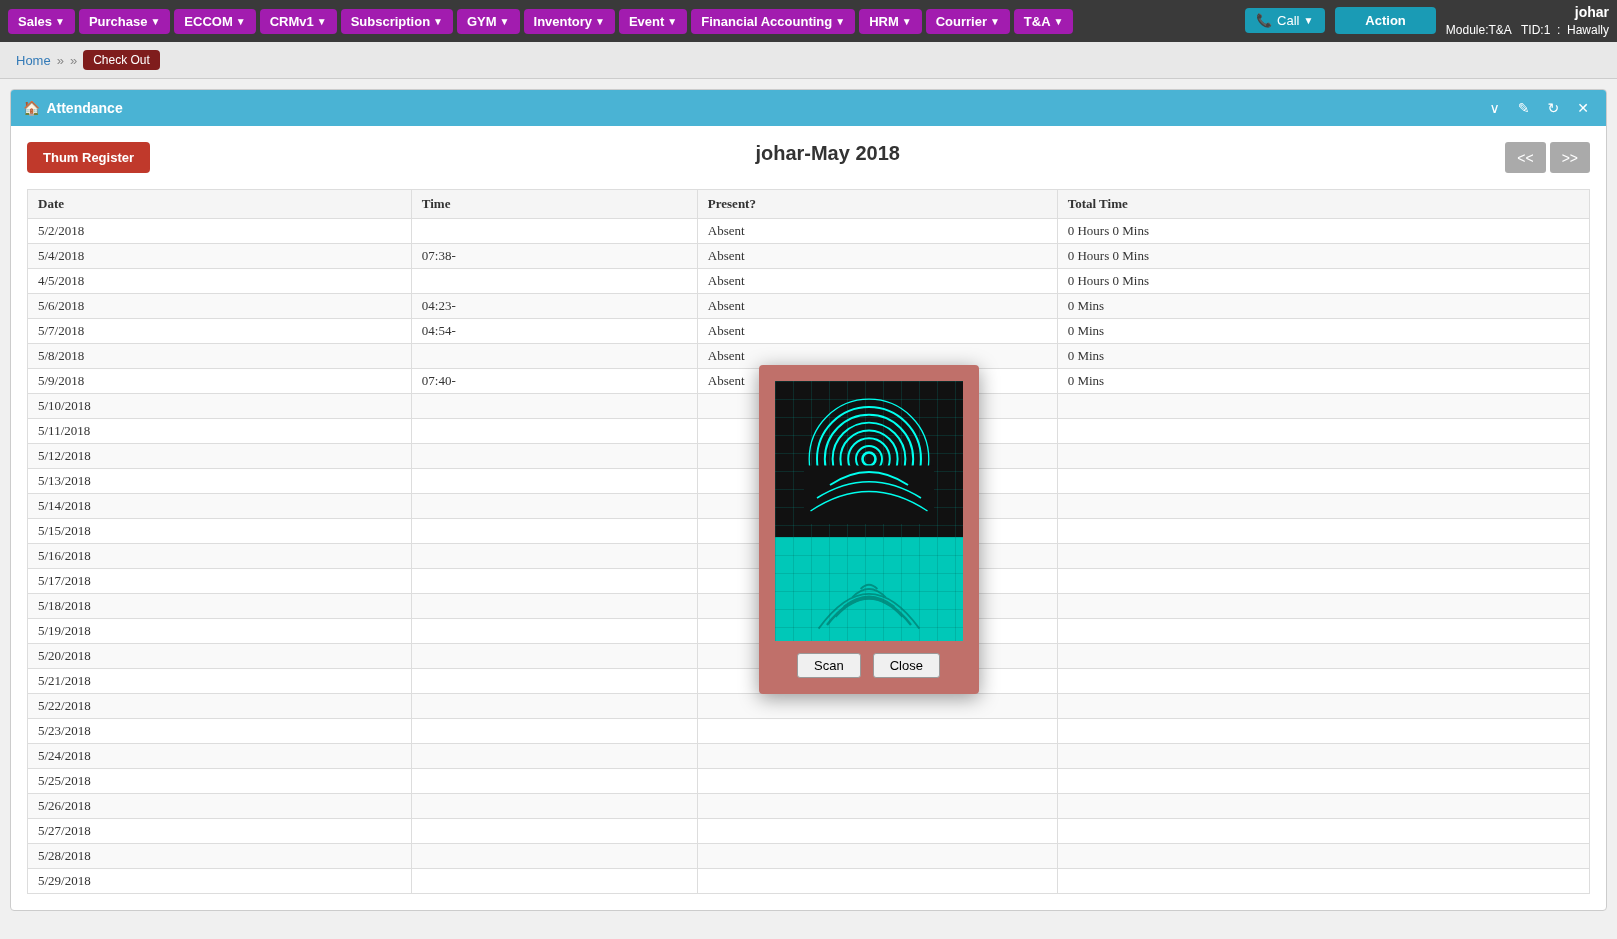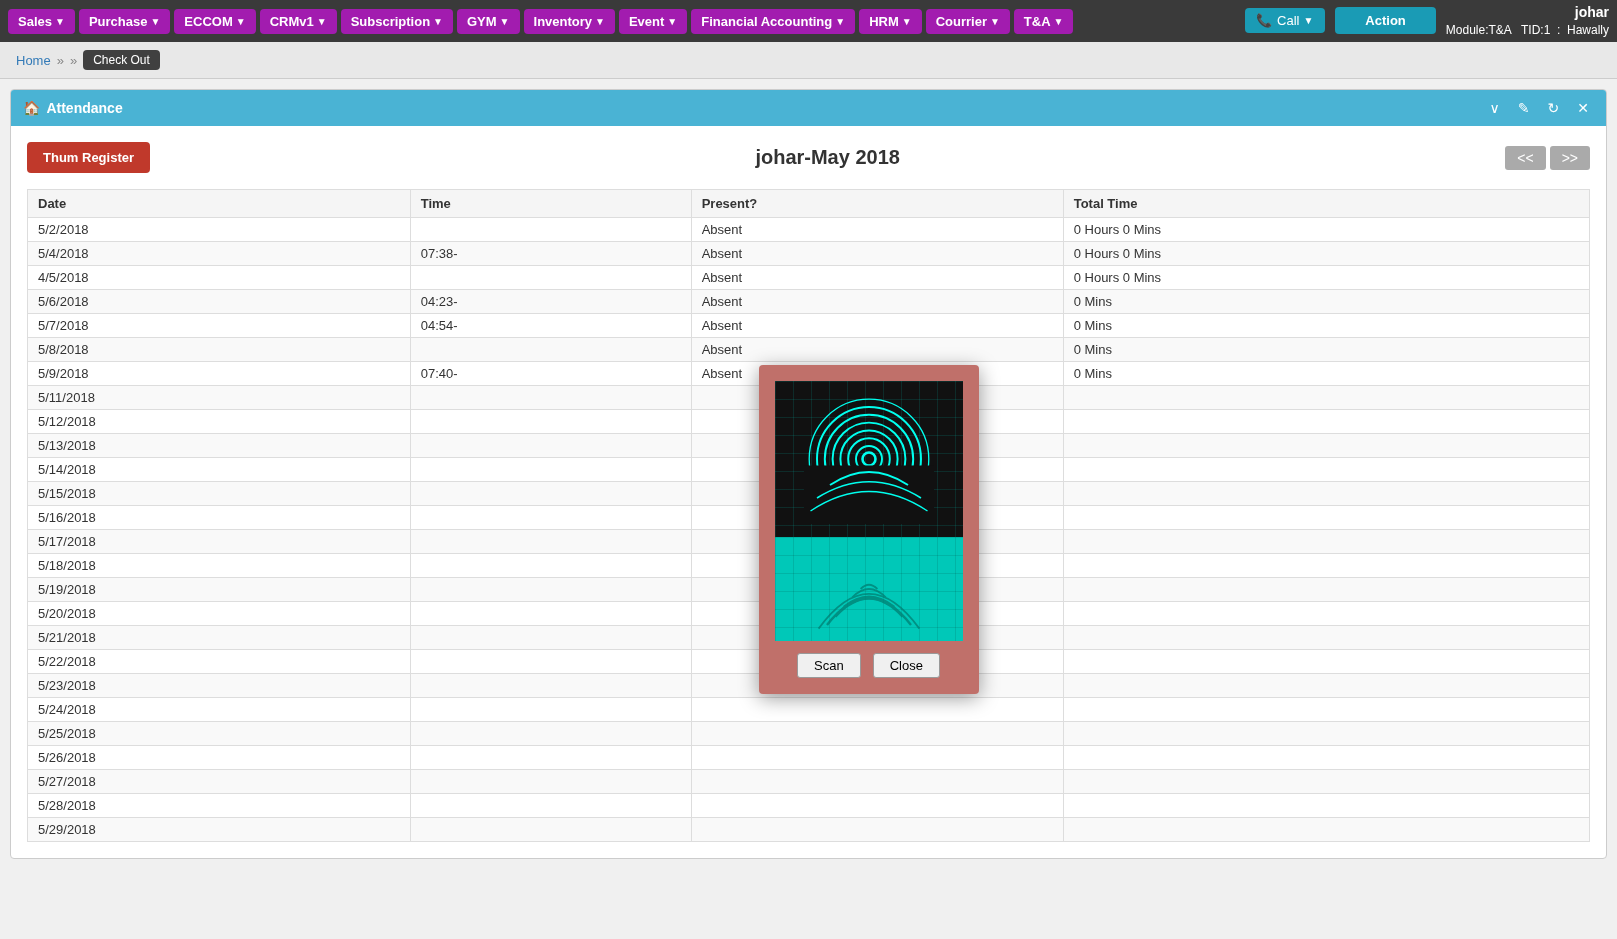--- a/index.html
+++ b/index.html
@@ -71,21 +71,21 @@
       padding: 8px 16px;
       display: flex;
       align-items: center;
       gap: 6px;
       font-size: 13px;
       border-bottom: 1px solid #ccc;
     }
     .breadcrumb-home { color: #337ab7; cursor: pointer; }
     .breadcrumb-sep { color: #888; }
     .breadcrumb-checkout {
-      background: #404040;
+      background: #7f1d1d;
       color: white;
       border-radius: 4px;
       padding: 3px 10px;
       font-size: 12px;
     }
 
     
     .main-panel {
       margin: 10px;
       background: white;
@@ -119,21 +119,20 @@
       cursor: pointer;
       font-size: 14px;
       padding: 2px 5px;
     }
 
     
     .panel-content { padding: 16px; }
 
     .panel-toolbar {
       display: flex;
-      align-items: center;
       justify-content: space-between;
       margin-bottom: 16px;
     }
     .thum-register-btn {
       background: #c0392b;
       color: white;
       border: none;
       border-radius: 4px;
       padding: 8px 16px;
       cursor: pointer;
@@ -157,20 +156,21 @@
       padding: 4px 12px;
       cursor: pointer;
       font-size: 14px;
     }
 
     
     .attendance-table {
       width: 100%;
       border-collapse: collapse;
       font-size: 13px;
+      font-family: Liberation Serif, serif;
     }
     .attendance-table th {
       background: #f5f5f5;
       border: 1px solid #ddd;
       padding: 6px 10px;
       text-align: left;
       font-weight: bold;
       color: #333;
     }
     .attendance-table td {
@@ -392,20 +392,26 @@
             <td>Absent</td>
             <td>0 Mins</td>
           </tr>
           <tr>
             <td>5/9/2018</td>
             <td>07:40-</td>
             <td>Absent</td>
             <td>0 Mins</td>
           </tr>
           <tr>
+            <td>5/10/2018</td>
+            <td></td>
+            <td></td>
+            <td></td>
+          </tr>
+          <tr>
             <td>5/11/2018</td>
             <td></td>
             <td></td>
             <td></td>
           </tr>
           <tr>
             <td>5/12/2018</td>
             <td></td>
             <td></td>
             <td></td>

